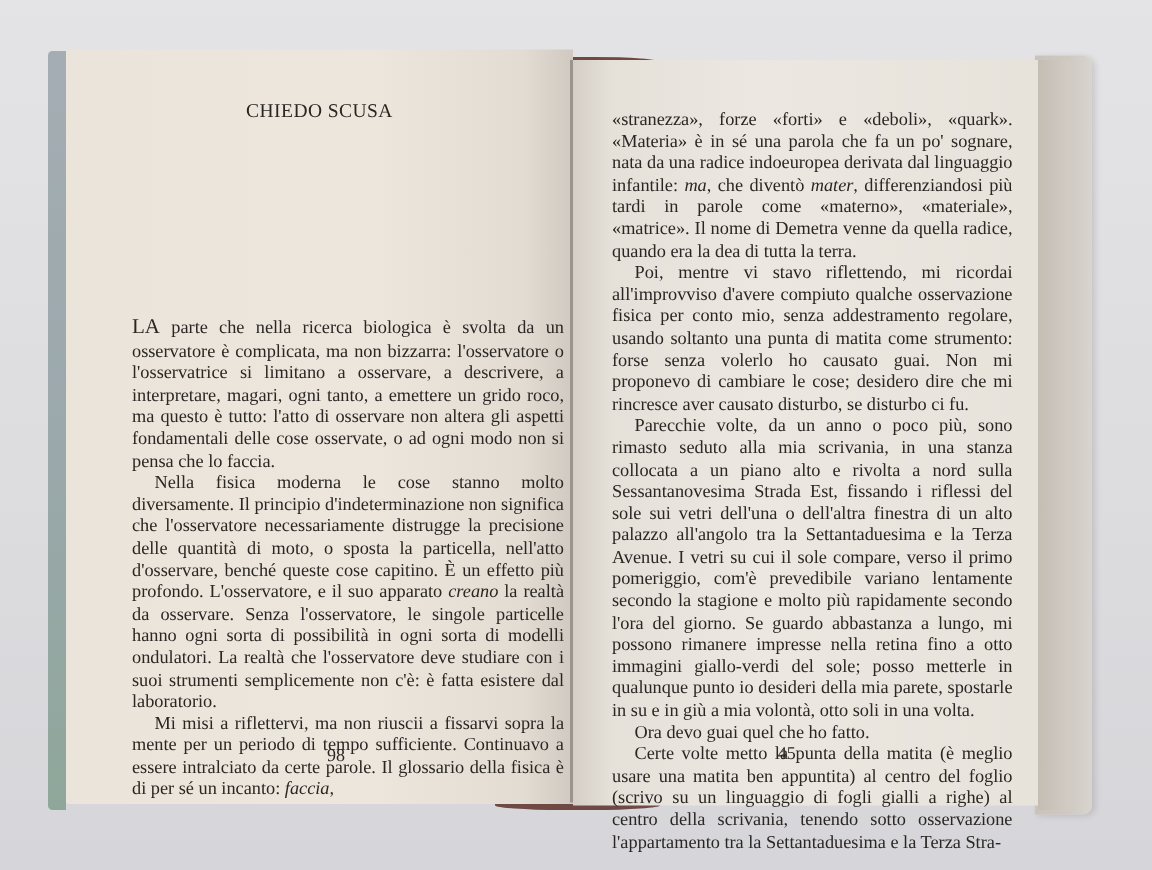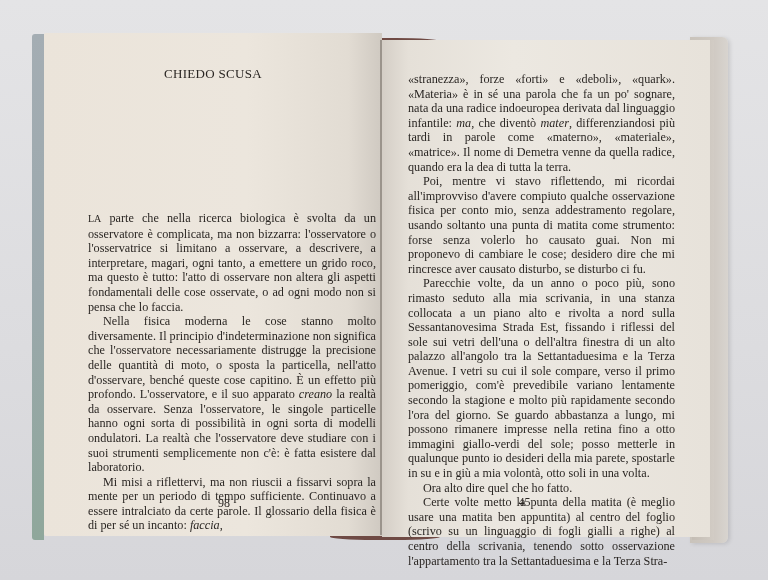--- a/index.html
+++ b/index.html
@@ -37,35 +37,34 @@
     color:#2a2623; font-size:12.2px; line-height:14.6px;
   }
   .page-left {
     left:44px; width:338px;
     background: linear-gradient(90deg, #ebe4da 0%, #ece6dd 60%, #e2dcd3 90%, #cfc9c1 100%);
     border-radius:2px 0 0 2px;
   }
   .page-right {
     left:382px; width:310px; top:40px; height:497px;
     background: linear-gradient(90deg, #d4cec6 0%, #e5e0d8 8%, #ece8e1 40%, #e7e2da 100%);
-    padding-left: 18px;
   }
   .gutter {
     position:absolute; left:380px; top:40px; width:3px; height:495px;
     background:#9b948c;
   }
   .chapter-title {
     position:absolute; left:0; width:100%; top:34px;
     text-align:center; font-size:13px; letter-spacing:0.3px; color:#2a2623;
   }
   .text-left { position:absolute; left:44px; top:178px; width:288px; }
   .text-right { position:absolute; left:26px; top:32px; width:267px; }
   p { margin:0; text-align:justify; text-indent:15px; hyphens:manual; }
   p.first { text-indent:0; }
-  .small-caps { font-size:10px; }
+  .small-caps { font-size:14px; }
   .folio {
     position:absolute; left:0; width:100%; text-align:center; font-size:12px;
   }
   .page-left .folio { left:20px; top:463px; width:320px; }
   .page-right .folio { top:455px; width:285px; }
   em { font-style:italic; }
 </style>
 </head>
 <body>
 
@@ -86,18 +85,18 @@
     <div class="folio">98</div>
   </div>
 
   <div class="gutter"></div>
 
   <div class="page page-right">
     <div class="text-right">
       <p class="first"><span>«stranezza», forze «forti» e «deboli», «quark». «Materia» è in sé una parola che fa un po' sognare, nata da una radice indoeuropea derivata dal linguaggio infantile: </span><em>ma</em><span>, che diventò </span><em>mater</em><span>, differenziandosi più tardi in parole come «materno», «materiale», «matrice». Il nome di Demetra venne da quella radice, quando era la dea di tutta la terra.</span></p>
       <p>Poi, mentre vi stavo riflettendo, mi ricordai all'improvviso d'avere compiuto qualche osservazione fisica per conto mio, senza addestramento regolare, usando soltanto una punta di matita come strumento: forse senza volerlo ho causato guai. Non mi proponevo di cambiare le cose; desidero dire che mi rincresce aver causato disturbo, se disturbo ci fu.</p>
       <p>Parecchie volte, da un anno o poco più, sono rimasto seduto alla mia scrivania, in una stanza collocata a un piano alto e rivolta a nord sulla Sessantanovesima Strada Est, fissando i riflessi del sole sui vetri dell'una o dell'altra finestra di un alto palazzo all'angolo tra la Settantaduesima e la Terza Avenue. I vetri su cui il sole compare, verso il primo pomeriggio, com'è prevedibile variano lentamente secondo la stagione e molto più rapidamente secondo l'ora del giorno. Se guardo abbastanza a lungo, mi possono rimanere impresse nella retina fino a otto immagini giallo-verdi del sole; posso metterle in qualunque punto io desideri della mia parete, spostarle in su e in giù a mia volontà, otto soli in una volta.</p>
-      <p>Ora alto dire quel che ho fatto.</p>
+      <p>Ora devo guai quel che ho fatto.</p>
       <p>Certe volte metto la punta della matita (è meglio usare una matita ben appuntita) al centro del foglio (scrivo su un linguaggio di fogli gialli a righe) al centro della scrivania, tenendo sotto osservazione l'appartamento tra la Settantaduesima e la Terza Stra-</p>
     </div>
     <div class="folio">45</div>
   </div>
 </div>
 
 </body></html>

